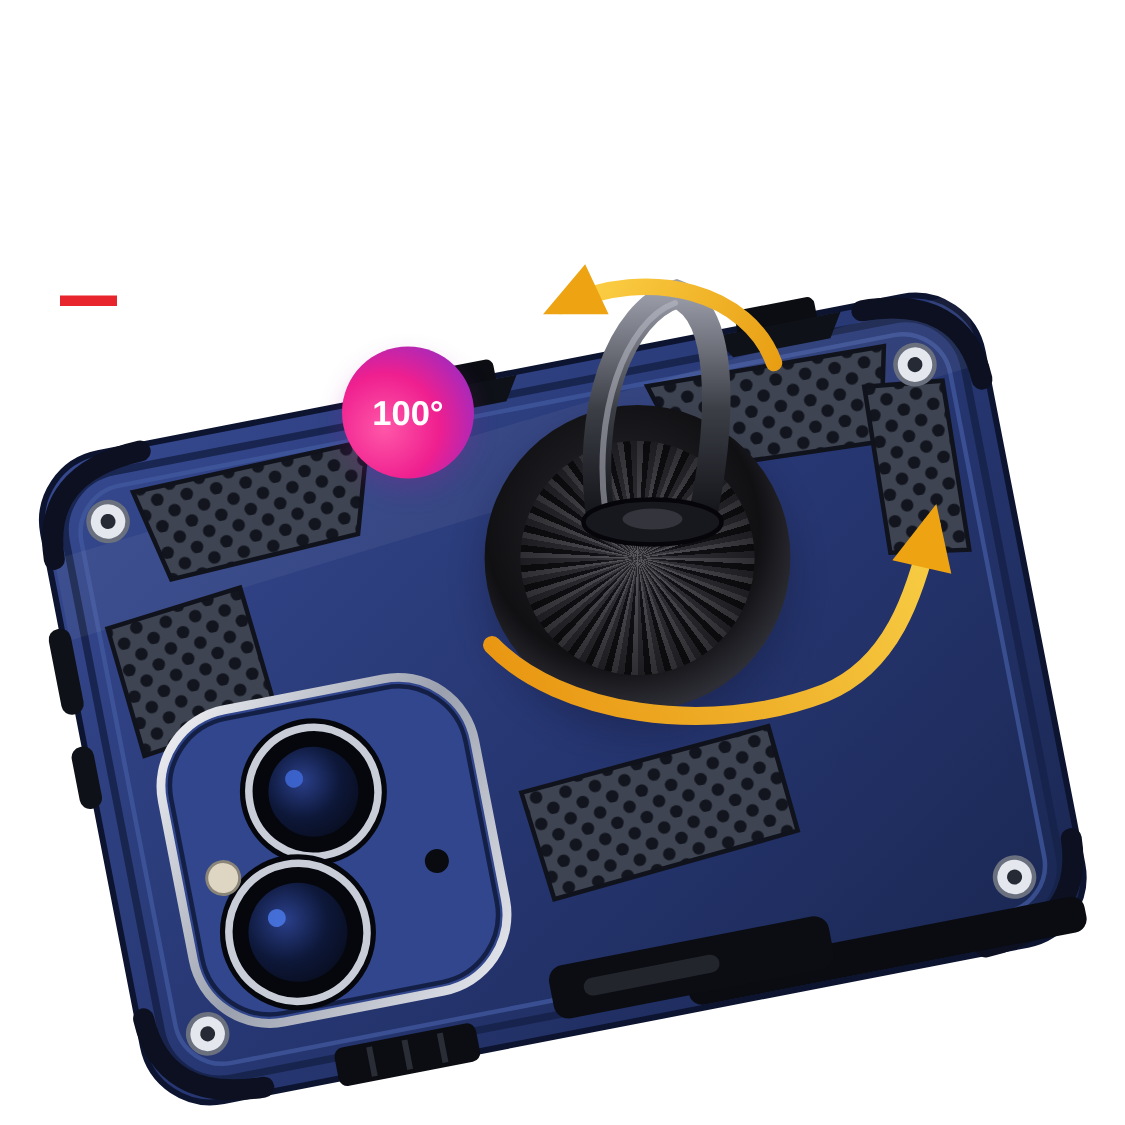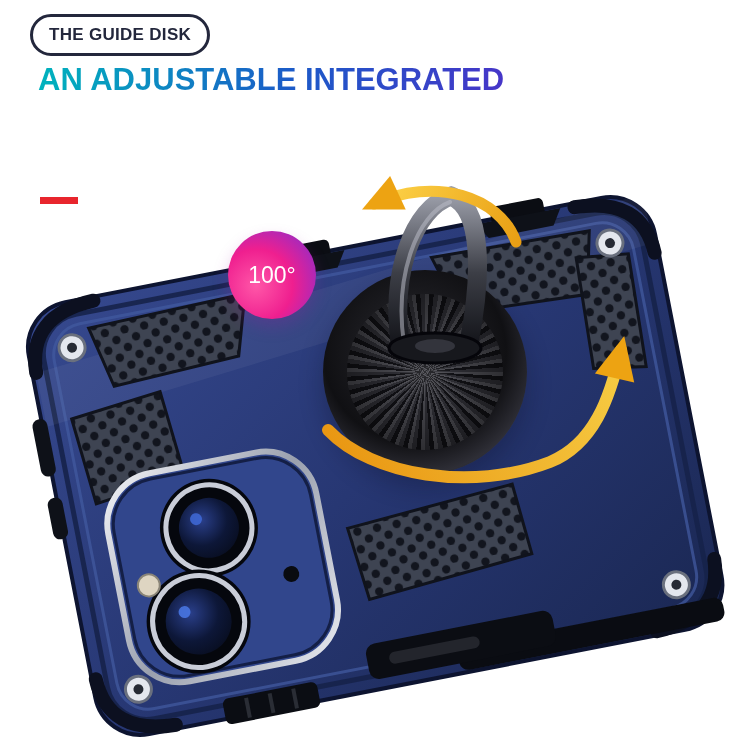--- a/index.html
+++ b/index.html
@@ -40,40 +40,36 @@
   }
   .disc-shade {
     position:absolute; left:347px; top:294px; width:156px; height:156px; border-radius:50%; z-index:4;
     background:radial-gradient(circle, rgba(255,255,255,.12) 0%, rgba(0,0,0,0) 26%, rgba(0,0,0,.35) 72%, rgba(0,0,0,.70) 100%);
   }
 
   
   .angle-badge {
     position:absolute; border-radius:50%; z-index:6;
     display:flex; align-items:center; justify-content:center;
-    color:#ffffff; font-weight:normal; font-size:23px;
+    color:#ffffff; font-weight:bold; font-size:23px;
   }
   .badge-100 { left:228px; top:231px; width:88px; height:88px;
     background:radial-gradient(circle at 32% 62%, #ff57a8 0%, #ef1f8f 45%, #7b2fd6 100%);
     box-shadow:0 8px 16px rgba(150,30,160,.25); }
   .badge-360 { left:612px; top:337px; width:92px; height:92px;
     background:radial-gradient(circle at 42% 26%, #b44fe8 0%, #8a2fd6 48%, #ef1f8f 100%);
     box-shadow:0 8px 16px rgba(150,30,160,.25); }
 </style>
 </head>
 <body>
 
 <div class="stage">
 
-  <div class="guide-badge">
-    <span>THE GUIDE DISK</span>
-  </div>
 
   <h1 class="headline">
-    <span class="hl-line hl-1">AN ADJUSTABLE INTEGRATED</span>
   </h1>
   <div class="accent-dash"></div>
 
   <svg class="art" width="750" height="750" viewBox="0 0 750 750">
     <defs>
       <linearGradient id="caseGrad" x1="0" y1="0" x2="1" y2="1">
         <stop offset="0" stop-color="#36498f"></stop>
         <stop offset="0.5" stop-color="#273773"></stop>
         <stop offset="1" stop-color="#1a2752"></stop>
       </linearGradient>

